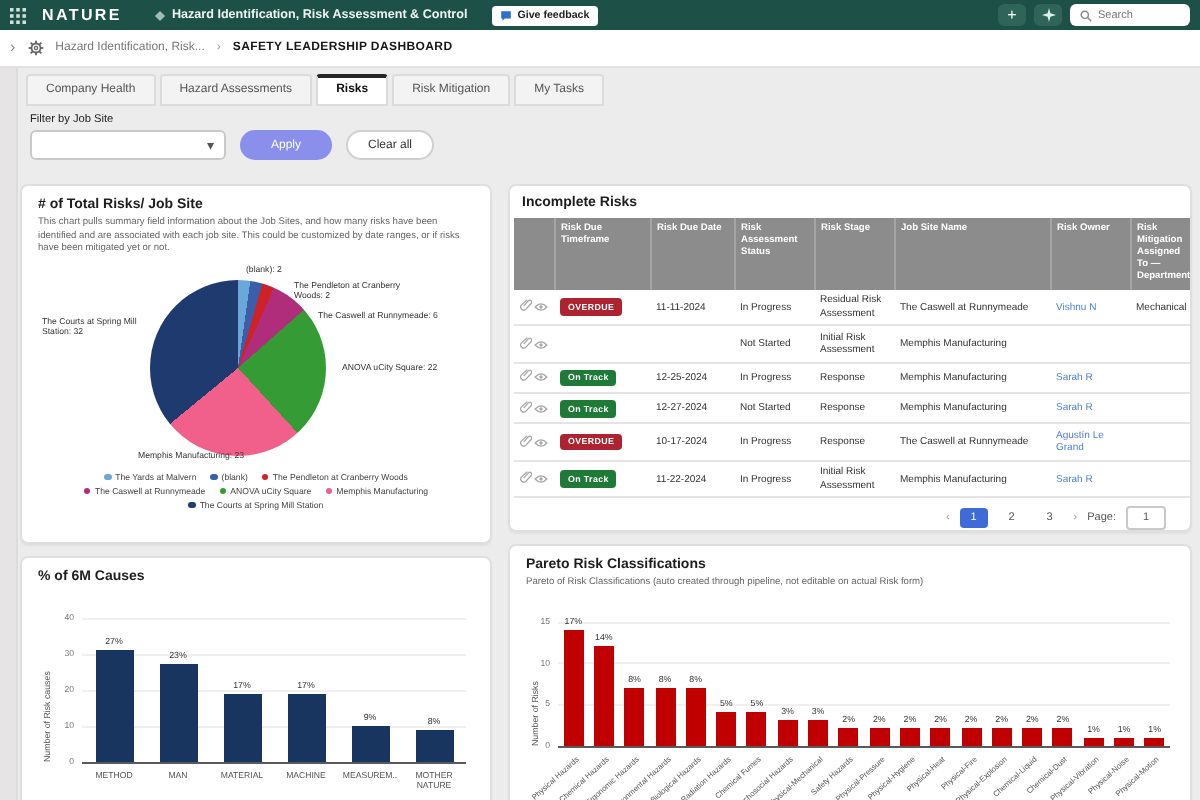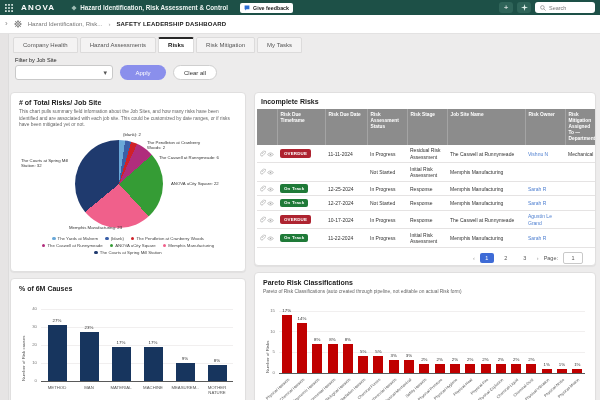--- a/index.html
+++ b/index.html
@@ -93,21 +93,21 @@
             <rect x="7" y="0" width="2" height="2"></rect>
             <rect x="0" y="3.5" width="2" height="2"></rect>
             <rect x="3.5" y="3.5" width="2" height="2"></rect>
             <rect x="7" y="3.5" width="2" height="2"></rect>
             <rect x="0" y="7" width="2" height="2"></rect>
             <rect x="3.5" y="7" width="2" height="2"></rect>
             <rect x="7" y="7" width="2" height="2"></rect>
           </g>
         </svg>
     </span>
-    <span class="brand">ANOVA</span>
+    <span class="brand">NATURE</span>
     <span class="apptitle">
       <span style="display:flex">
         <svg width="6" height="6" viewBox="0 0 8 8">
             <rect x="1.6" y="1.6" width="4.8" height="4.8" fill="#9fbcb4" transform="rotate(45 4 4)"></rect>
           </svg>
       </span>
       <span>Hazard Identification, Risk Assessment &amp; Control</span>
     </span>
     <button class="feedback-btn">
       <span style="display:flex">

